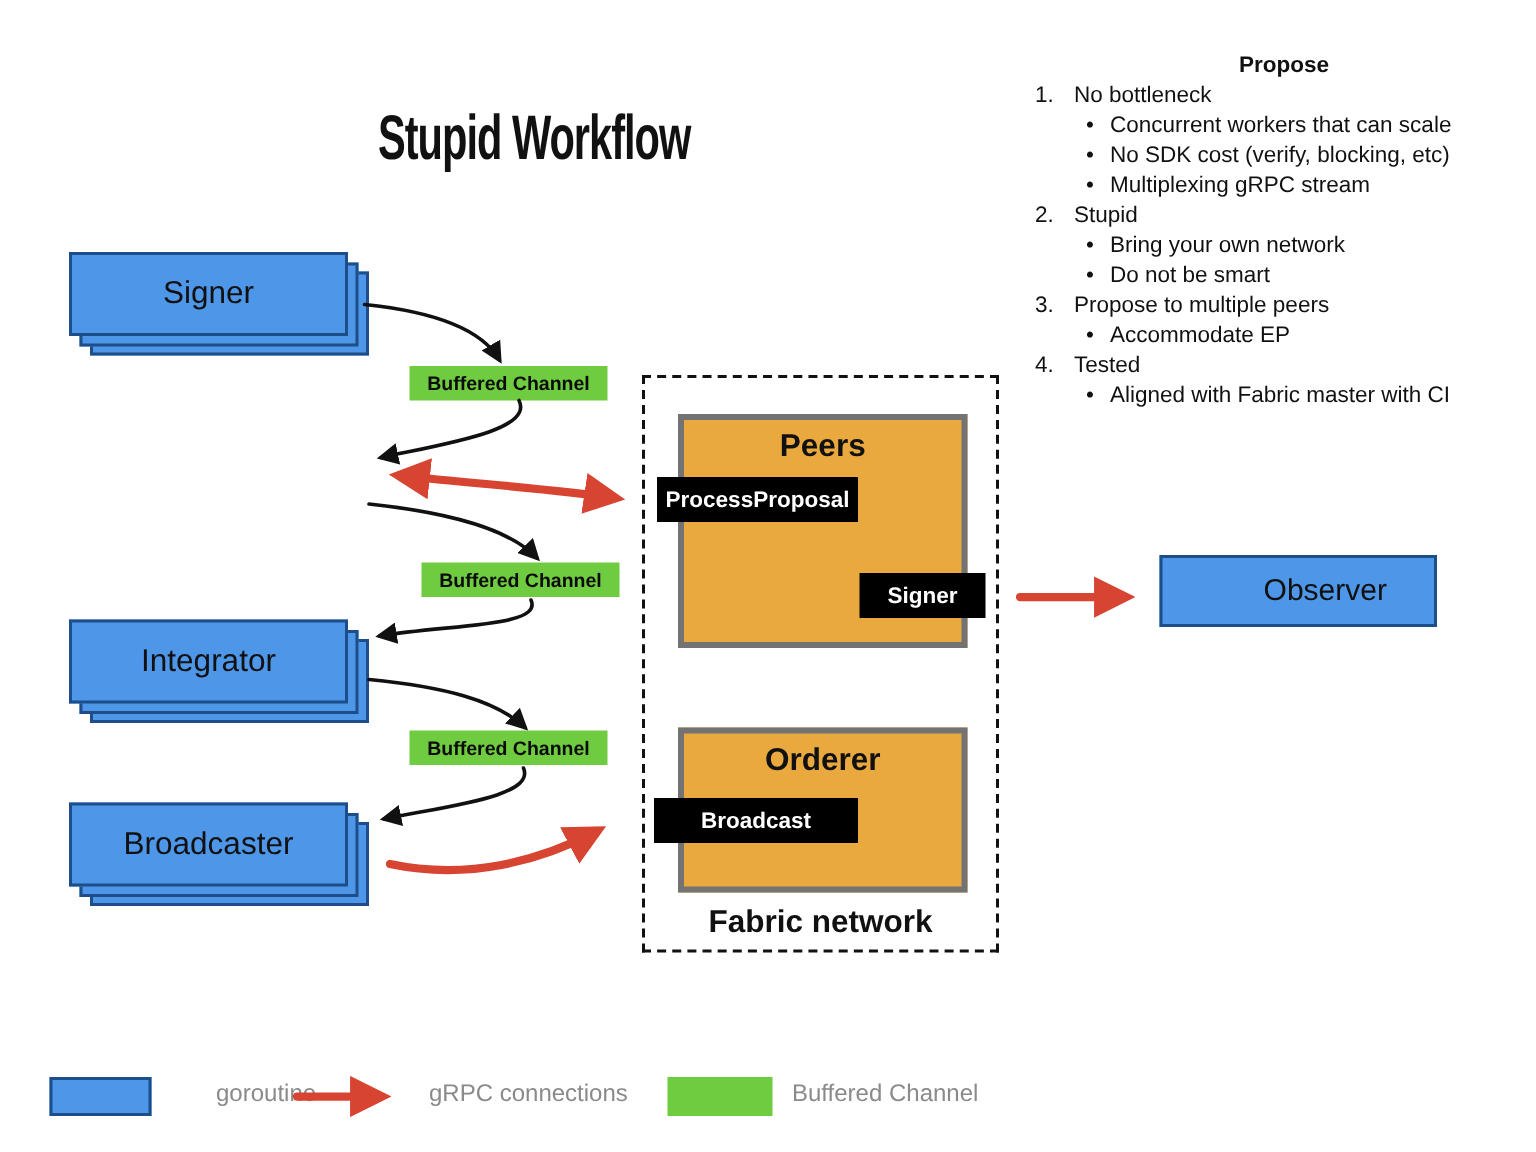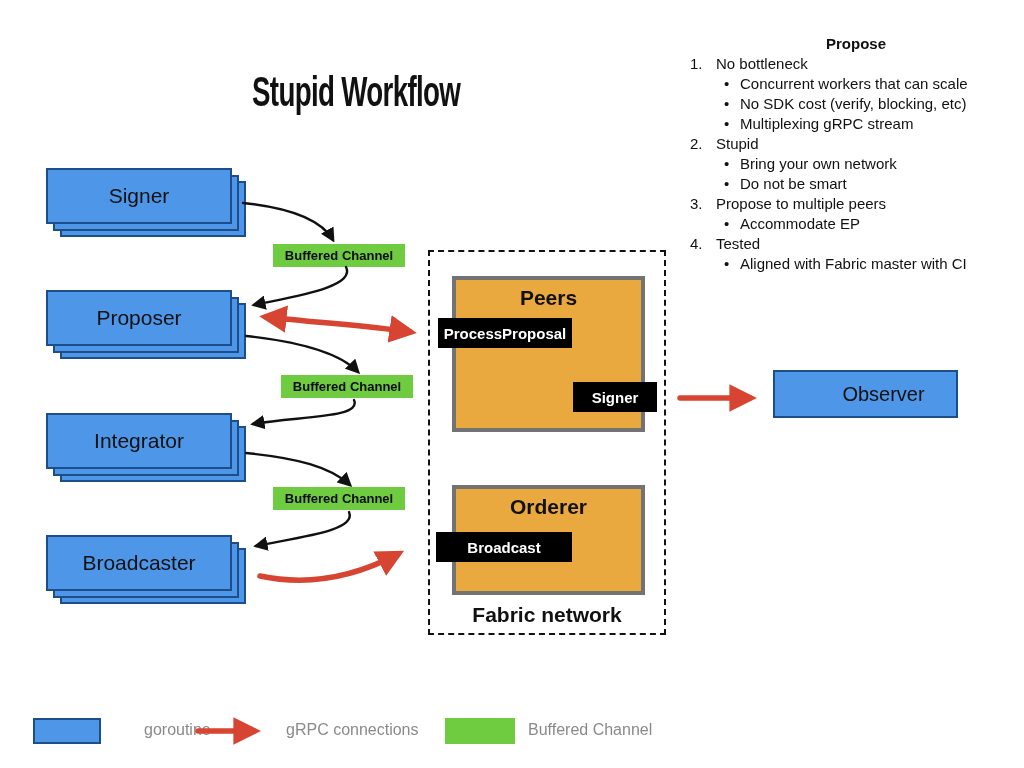--- a/index.html
+++ b/index.html
@@ -126,27 +126,20 @@
       </div>
   </section>
 
   <div class="stack" style="left:46px;top:168px;">
     <div class="layer l2"></div>
     <div class="layer l1"></div>
     <div class="layer front">
         <span>Signer</span>
       </div>
   </div>
-  <div class="stack" style="left:46px;top:290px;">
-    <div class="layer l2"></div>
-    <div class="layer l1"></div>
-    <div class="layer front">
-        <span>Proposer</span>
-      </div>
-  </div>
   <div class="stack" style="left:46px;top:413px;">
     <div class="layer l2"></div>
     <div class="layer l1"></div>
     <div class="layer front">
         <span>Integrator</span>
       </div>
   </div>
   <div class="stack" style="left:46px;top:535px;">
     <div class="layer l2"></div>
     <div class="layer l1"></div>

